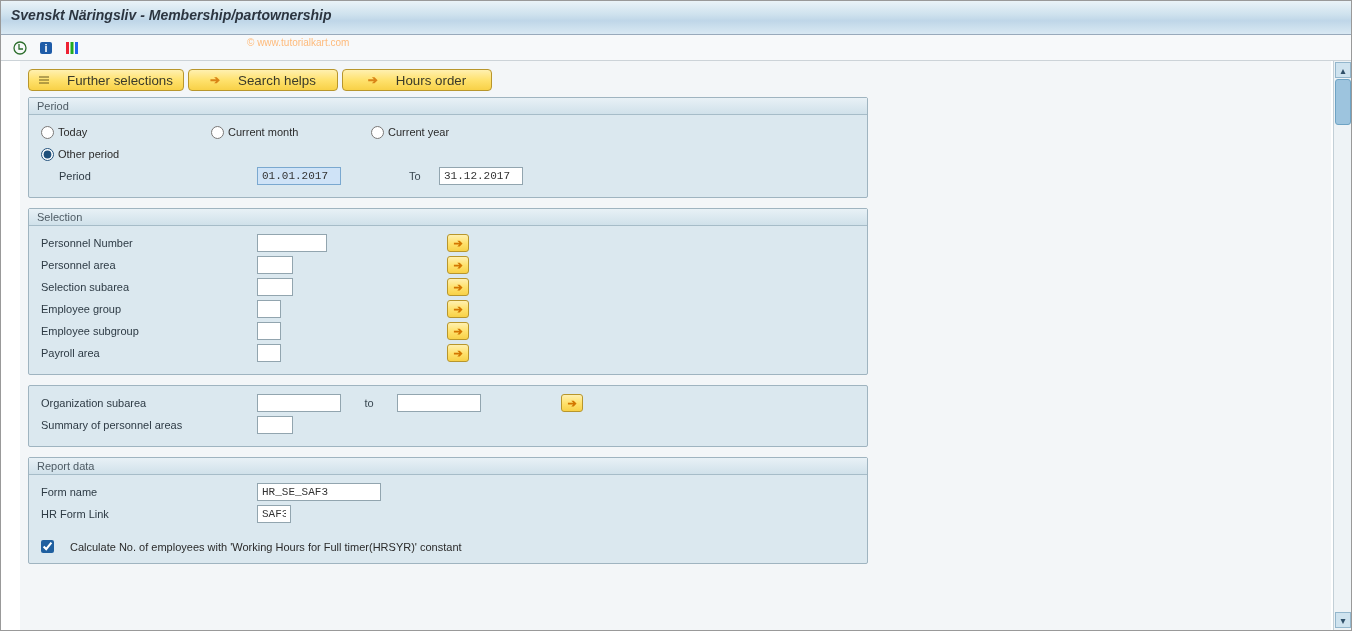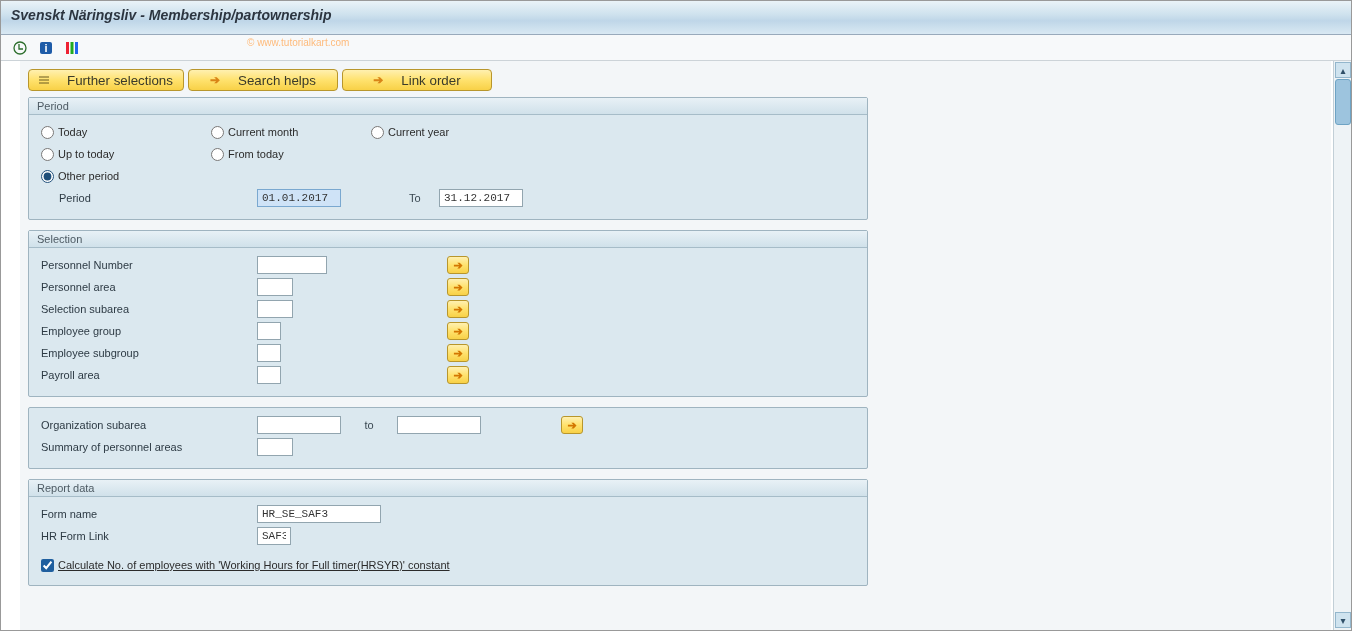--- a/index.html
+++ b/index.html
@@ -62,21 +62,21 @@
   .in-24 { width:24px; }
   .in-124{ width:124px; }
   .to-lbl { width:40px; padding-left:28px; color:#3a4852; }
   .sel-arrow {
     width:22px; height:18px;
     background:linear-gradient(#fff0b0,#ffe26e,#f8d147);
     border:1px solid #b8962c; border-radius:3px; cursor:pointer;
     display:inline-flex; align-items:center; justify-content:center; color:#d37600; font-weight:bold; font-size:11px;
   }
   .arrow-col { margin-left:120px; }
-  .chk-row { display:flex; align-items:center; gap:4px; margin-top:8px; height:20px;text-decoration:underline; }
+  .chk-row { display:flex; align-items:flex-end; gap:16px; margin-top:8px; height:20px; }
   input.sap-check { accent-color:#1f5f9f; margin:0; }
   .org-to { width:56px; text-align:center; color:#3a4852; }
 </style>
 </head>
 <body>
 
 <div class="window">
 
   <div class="titlebar">
     <span>Svenskt Näringsliv - Membership/partownership</span>
@@ -117,49 +117,39 @@
               </svg>
           </span>
           <span>Further selections</span>
         </button>
         <button class="sap-btn wide">
           <span class="lead">➔</span>
           <span>Search helps</span>
         </button>
         <button class="sap-btn wide">
           <span class="lead">➔</span>
-          <span>Link order</span>
+          <span>Hours order</span>
         </button>
       </div>
 
       <div class="group">
         <div class="group-title">Period</div>
         <div class="group-body">
           <div class="radio-row">
             <label class="radio-cell rc1">
                 <input type="radio" class="sap-radio" name="per" style="">
                 <span>Today</span>
               </label>
             <label class="radio-cell rc2">
                 <input type="radio" class="sap-radio" name="per" style="">
                 <span>Current month</span>
               </label>
             <label class="radio-cell rc3">
                 <input type="radio" class="sap-radio" name="per" style="">
                 <span>Current year</span>
-              </label>
-          </div>
-          <div class="radio-row">
-            <label class="radio-cell rc1">
-                <input type="radio" class="sap-radio" name="per" style="">
-                <span>Up to today</span>
-              </label>
-            <label class="radio-cell rc2">
-                <input type="radio" class="sap-radio" name="per" style="">
-                <span>From today</span>
               </label>
           </div>
           <div class="radio-row">
             <label class="radio-cell rc1">
                 <input type="radio" class="sap-radio" name="per" checked="" style="">
                 <span>Other period</span>
               </label>
           </div>
           <div class="field-row">
             <span class="flabel" style="padding-left:18px;">Period</span>

